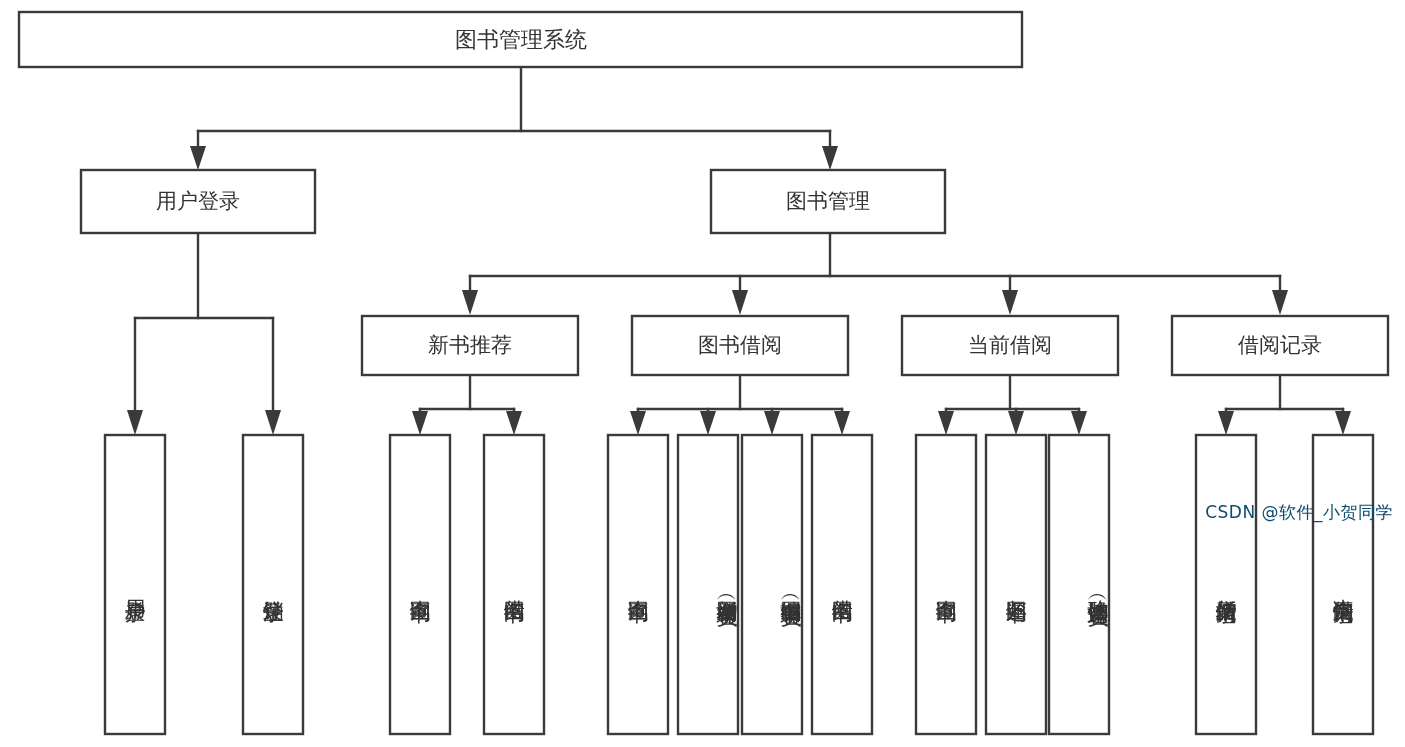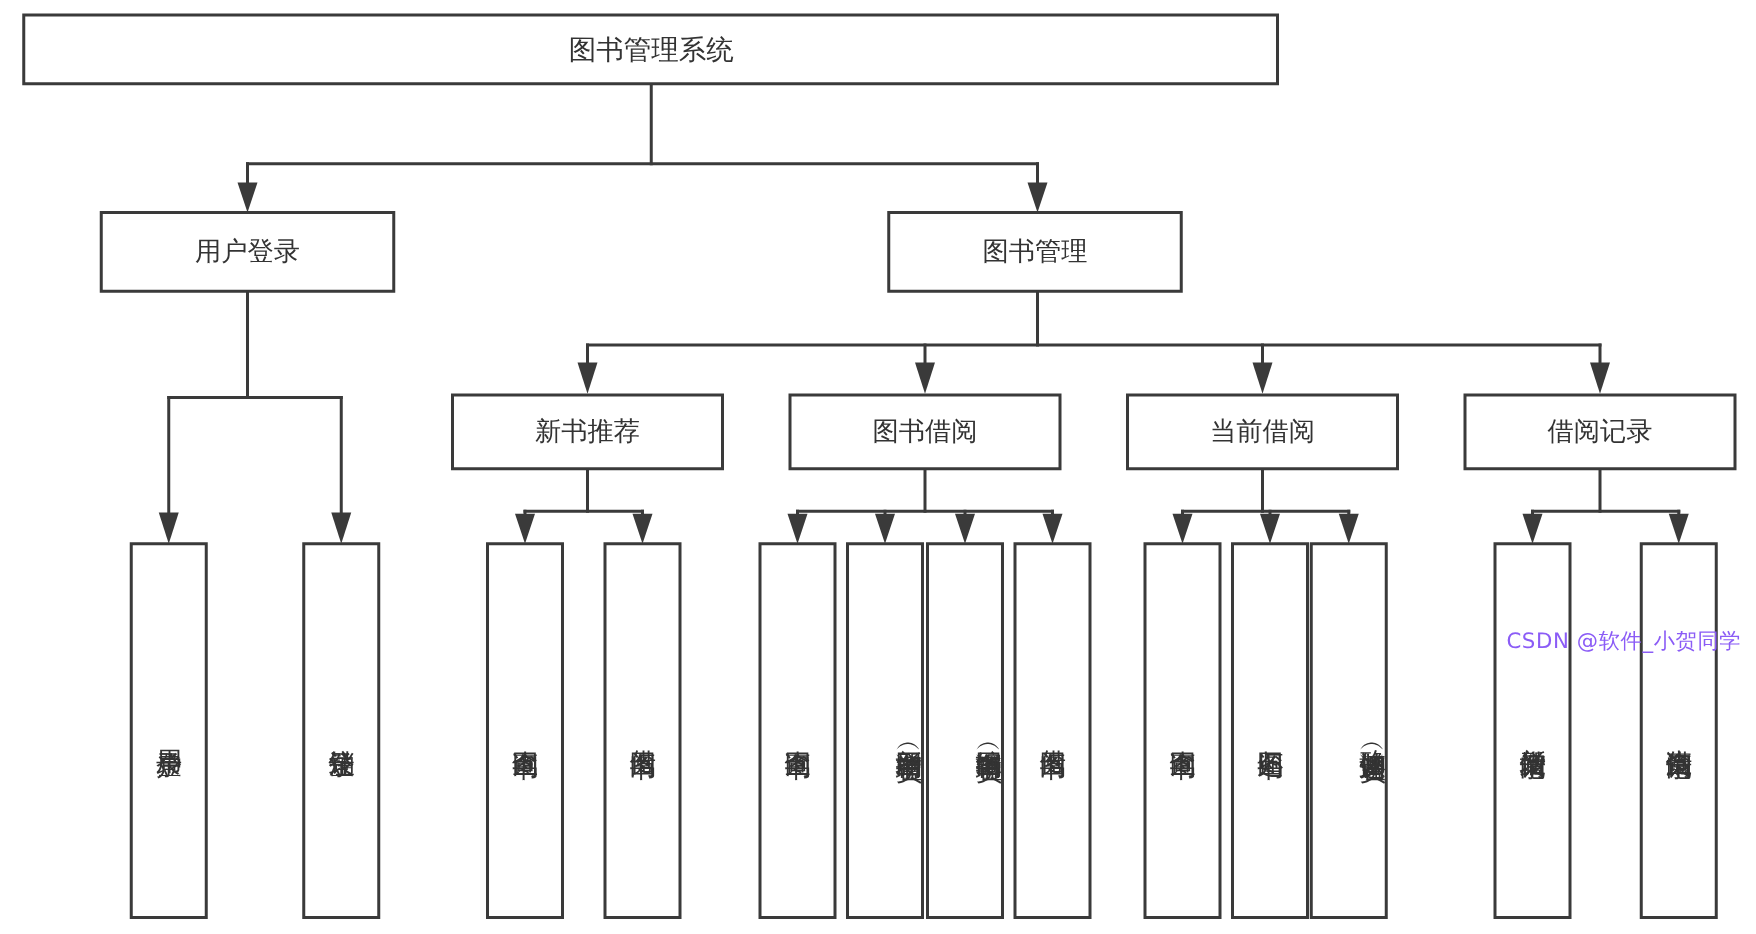--- a/index.html
+++ b/index.html
@@ -63,21 +63,21 @@
     font-size: 21px;
     line-height: 1.08;
     letter-spacing: 1px;
     white-space: nowrap;
     pointer-events: none;
   }
   .watermark {
     position: absolute;
     right: 12px;
     bottom: 8px;
-    color: #8b5cf6;
+    color: #0c4a6e;
     font-family: "DejaVu Sans", "Liberation Sans", sans-serif;
     font-size: 17px;
     letter-spacing: 0.5px;
     white-space: nowrap;
   }
 </style>
 </head>
 <body>
 
 <div id="diagram-root">

